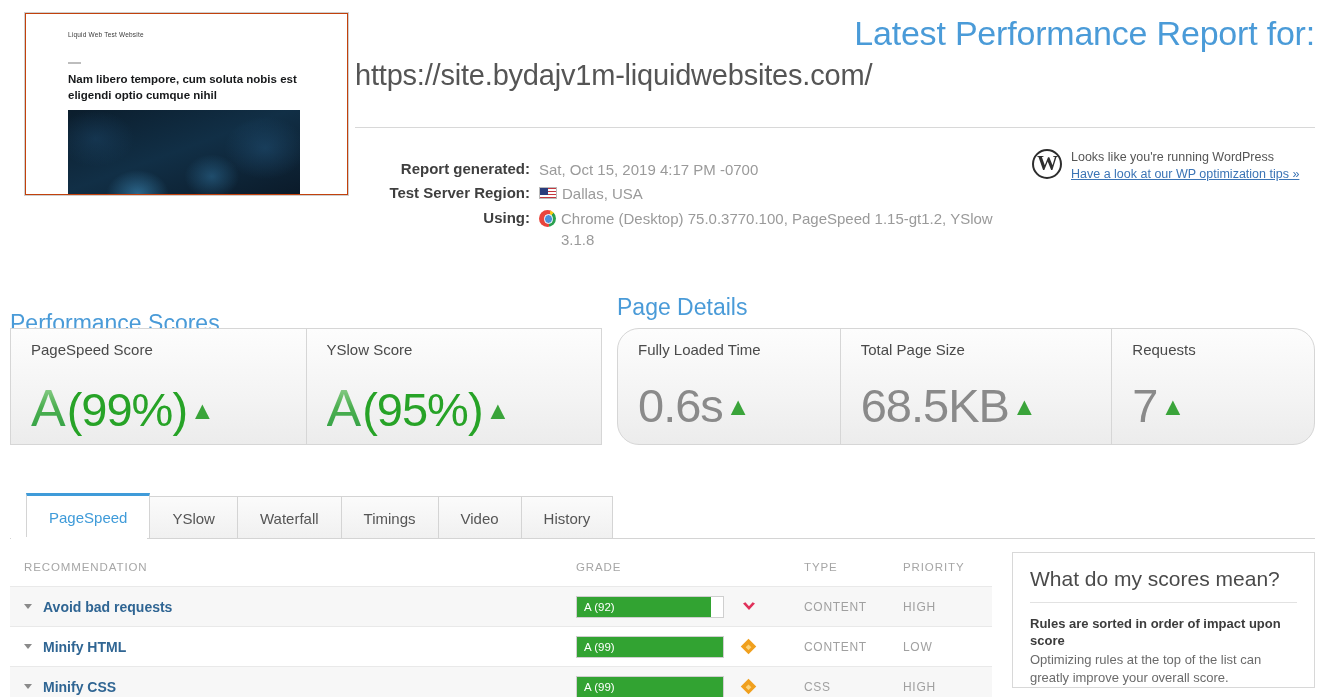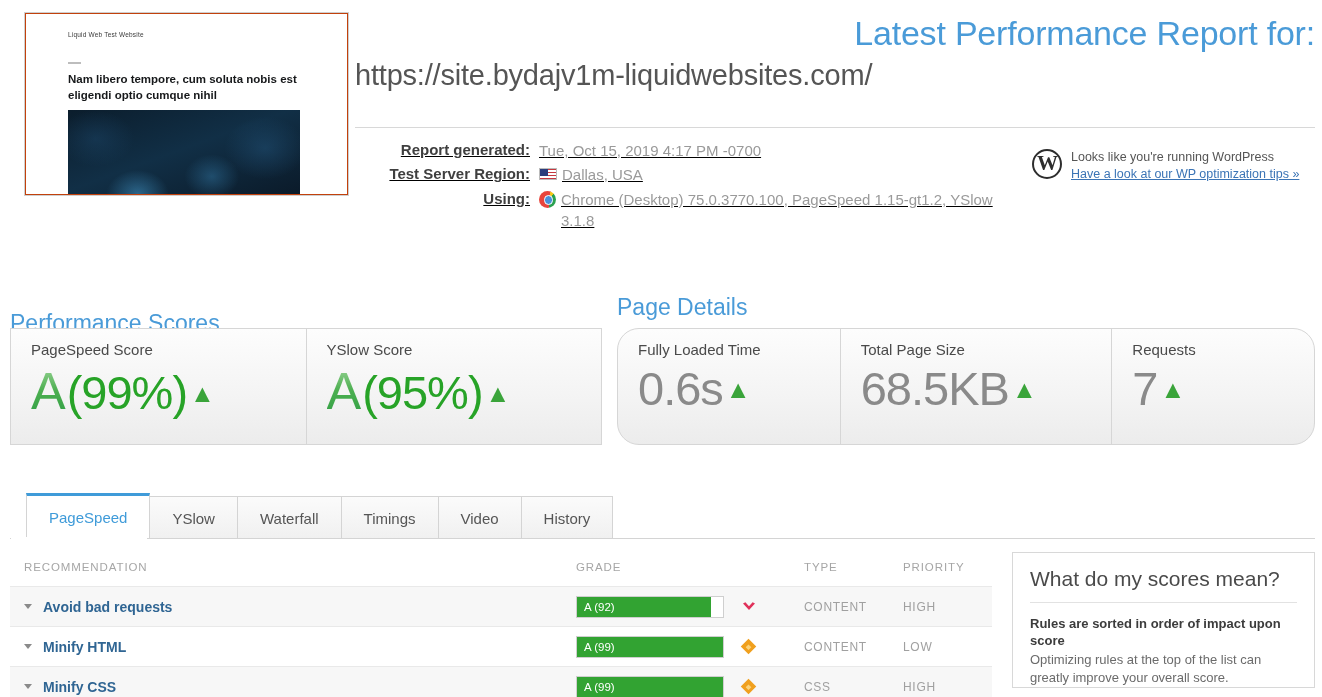--- a/index.html
+++ b/index.html
@@ -52,21 +52,21 @@
   .report-url {
     font-size: 29px; color: #555555; font-weight: normal;
     line-height: 1.2; letter-spacing: -.2px; margin: 6px 0 0 0;
   }
   .header-rule {
     position: absolute; left: 355px; top: 127px; width: 960px;
     height: 1px; background: #d8d8d8;
   }
 
   
-  .meta { position: absolute; left: 355px; top: 140px; width: 680px; text-decoration: underline; }
+  .meta { position: absolute; left: 355px; top: 159px; width: 680px; }
   .meta-row { display: flex; align-items: flex-start; margin-bottom: 3px; }
   .meta-label {
     width: 175px; text-align: right; font-size: 15px;
     color: #3f3f3f; font-weight: bold; padding-top: 1px; flex: 0 0 175px;
   }
   .meta-value {
     margin-left: 9px; font-size: 15px; color: #9a9a9a; line-height: 1.42;
     display: flex; align-items: flex-start; flex-wrap: wrap;
   }
   .meta-value .txt { display: inline-block; }
@@ -128,21 +128,21 @@
   .card-group {
     position: absolute; display: flex;
     border: 1px solid #d6d6d6;
     background: linear-gradient(to bottom, #fdfdfd 0%, #f3f3f3 62%, #ececec 100%);
     height: 117px;
   }
   #perf-cards { left: 10px; top: 328px; width: 592px; }
   #details-cards { left: 617px; top: 328px; width: 698px; border-radius: 22px; }
   .card {
     position: relative; padding: 13px 0 0 20px;
-    display: flex; flex-direction: column; justify-content: flex-start;
+    display: flex; flex-direction: column; justify-content: flex-start; gap: 17px;
   }
   .card + .card { border-left: 1px solid #d6d6d6; }
   .card-label { font-size: 15px; color: #4a4a4a; line-height: 1; }
   .card-value {
     margin-top: 7px; display: flex; align-items: baseline;
     font-size: 47px; line-height: 1.05; letter-spacing: -1px;
   }
   .grade-letter {
     font-size: 52px; font-weight: normal;
     background: linear-gradient(to bottom, #9ed69a 0%, #4caf50 48%, #2f9e44 100%);
@@ -281,21 +281,21 @@
   <div class="header">
     <h1 class="report-title">Latest Performance Report for:</h1>
     <div class="report-url">https://site.bydajv1m-liquidwebsites.com/</div>
   </div>
   <div class="header-rule"></div>
 
   <div class="meta">
     <div class="meta-row">
       <div class="meta-label">Report generated:</div>
       <div class="meta-value">
-        <span class="txt">Tue, Oct 15, 2019 4:17 PM -0700</span>
+        <span class="txt">Sat, Oct 15, 2019 4:17 PM -0700</span>
       </div>
     </div>
     <div class="meta-row">
       <div class="meta-label">Test Server Region:</div>
       <div class="meta-value">
         <span class="flag-icon"></span>
         <span class="txt">Dallas, USA</span>
       </div>
     </div>
     <div class="meta-row">

